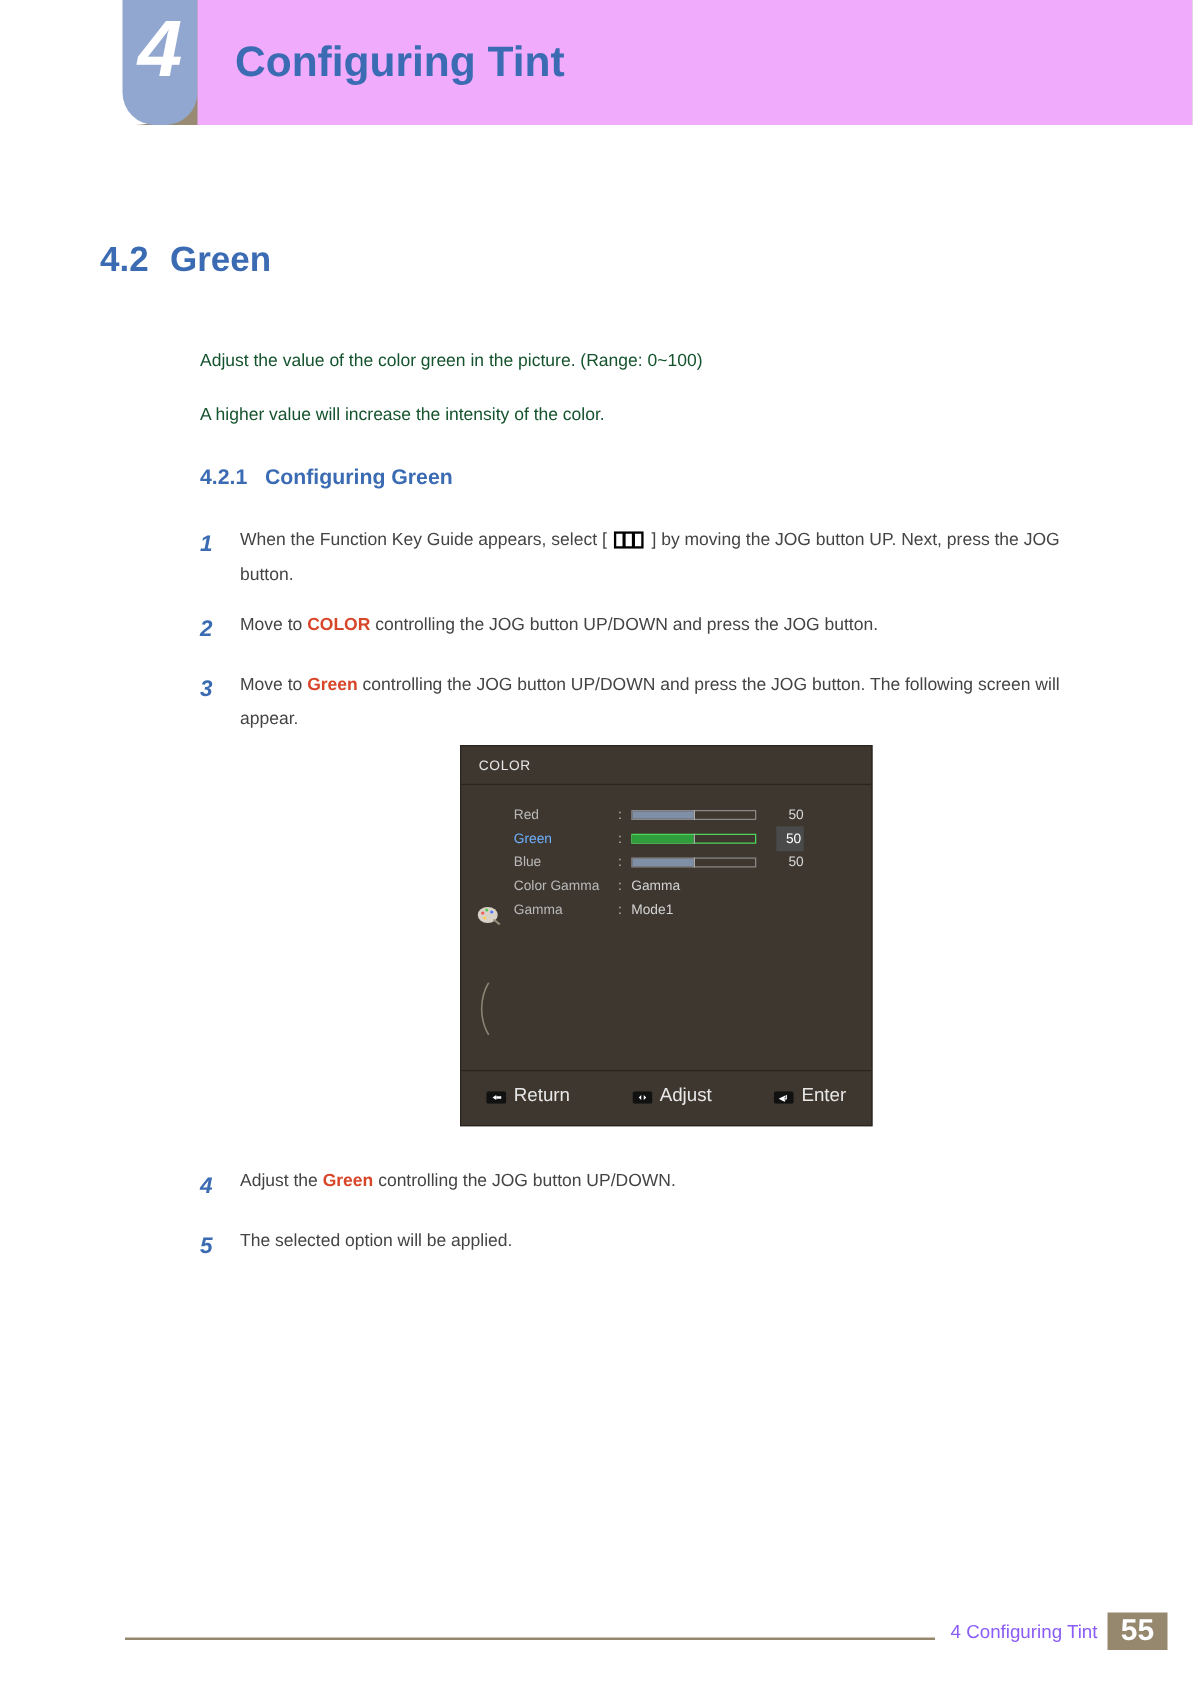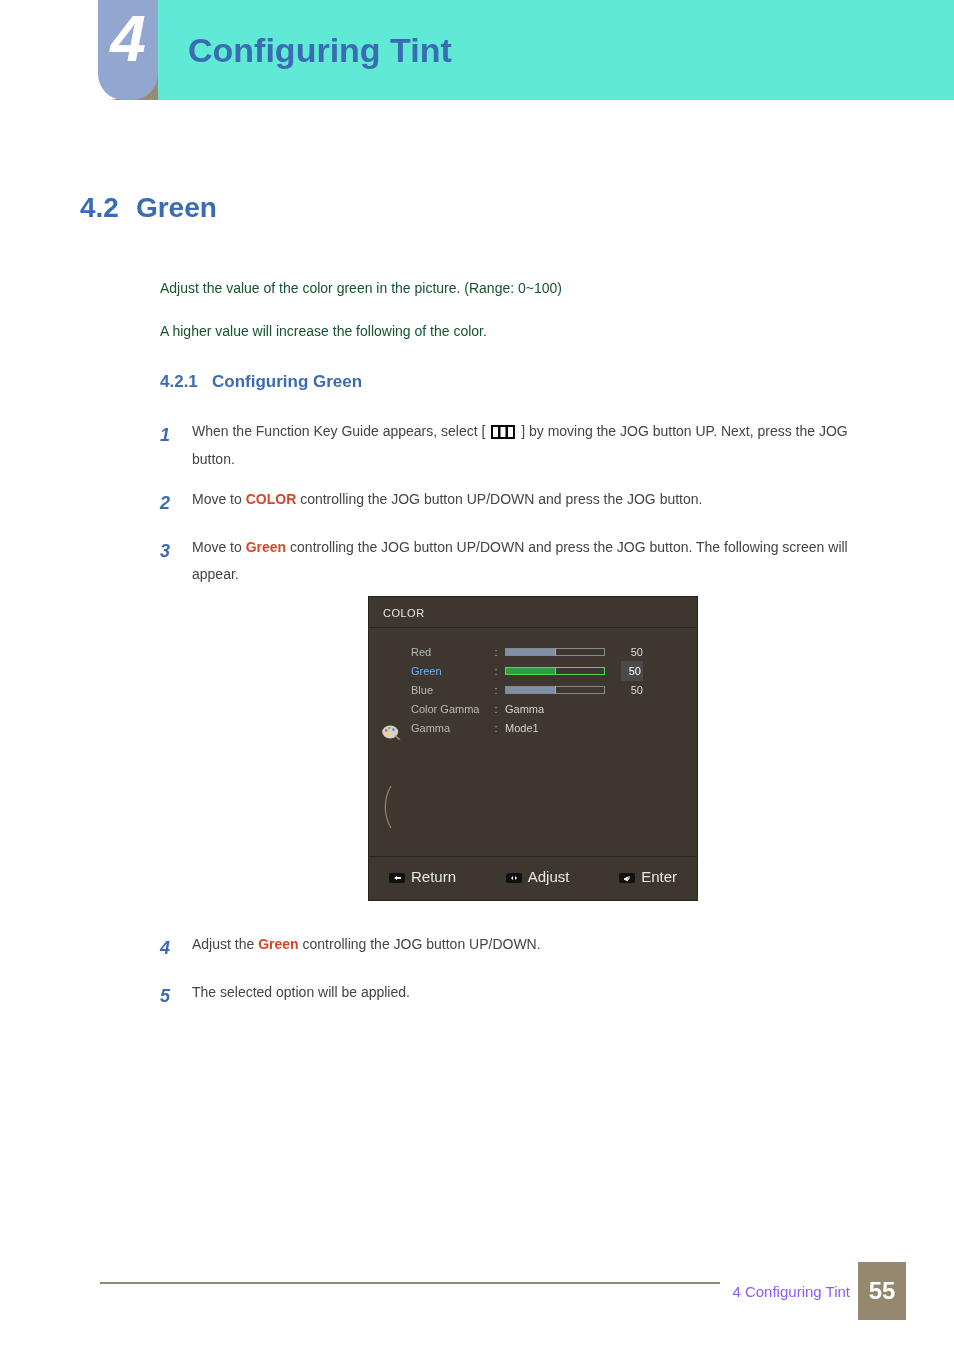--- a/index.html
+++ b/index.html
@@ -5,21 +5,21 @@
   * { box-sizing: border-box; margin: 0; padding: 0; }
   body { font-family: Arial, Helvetica, sans-serif; background: #fff; width: 954px; height: 1350px; position: relative; color: #333; }
 
   
   .header-bar { width: 100%; height: 100px; background: #988a73; position: relative; }
   .hatch { position: absolute; top: 0; left: 0; width: 80px; height: 45px; overflow: hidden; }
   .hatch::before { content: ""; position: absolute; inset: -20px; background: repeating-linear-gradient(135deg, #c3c9d6 0 2px, #fff 2px 6px); }
   .white-box { position: absolute; left: 0; top: 0; width: 155px; height: 100px; background: #fff; border-bottom-right-radius: 48px; border-top-right-radius: 0; }
   .chapter-tab { position: absolute; left: 98px; top: 0; width: 60px; height: 100px; background: #92a7cf; border-bottom-left-radius: 26px; border-bottom-right-radius: 26px; color: #fff; font-size: 64px; font-weight: bold; font-style: italic; display: flex; align-items: center; justify-content: center; padding-bottom: 10px; }
   .chapter-tab span { transform: translateY(-6px); }
-  .header-title-wrap { position: absolute; left: 158px; top: 0; right: 0; height: 100px; background: #5eead4; display: flex; align-items: center; }
+  .header-title-wrap { position: absolute; left: 158px; top: 0; right: 0; height: 100px; background: #f0abfc; display: flex; align-items: center; }
   .header-title { font-size: 34px; color: #3b6bb2; font-weight: 600; margin-left: 30px; }
 
   
   .content { padding: 92px 80px 0 80px; }
   .sec-row { display: flex; align-items: baseline; gap: 17px; margin-bottom: 54px; }
   .sec-num { color: #3b6bb2; font-size: 28px; font-weight: 600; }
   .sec-title { color: #3b6bb2; font-size: 28px; font-weight: 600; }
   .intro { margin-left: 80px; font-size: 14px; color: #14532d; line-height: 1.5; }
   .intro p { margin-bottom: 22px; }
 
@@ -60,21 +60,21 @@
   .osd-num.active { background: #4a4a4a; color: #fff; padding: 0 2px; }
   .osd-text { color: #d2d2d2; }
   .osd-footer { display: flex; justify-content: space-between; align-items: center; padding: 6px 20px 8px 20px; border-top: 1px solid #2a241e; font-size: 15px; color: #e8e8e8; }
   .osd-footer .grp { display: flex; align-items: center; gap: 6px; }
   .key-ic { display: inline-flex; }
 
   
   .footer { position: absolute; left: 0; right: 0; bottom: 30px; display: flex; align-items: stretch; }
   .footer-line { flex: 1; border-top: 2px solid #96886f; margin-top: 20px; margin-right: 12px; margin-left: 100px; }
   .footer-text { color: #8b5cf6; font-size: 15px; align-self: center; margin-right: 8px; }
-  .footer-page { background: #96886f; color: #fff; font-size: 24px; font-weight: bold; width: 48px; height: 58px; display: flex; align-items: center; justify-content: center; margin-right: 48px; }
+  .footer-page { background: #96886f; color: #fff; font-size: 24px; font-weight: bold; width: 48px; height: 30px; display: flex; align-items: center; justify-content: center; margin-right: 20px; }
 </style>
 </head>
 <body>
 
 <div class="header-bar">
   <div class="hatch"></div>
   <div class="white-box"></div>
   <div class="chapter-tab">
     <span>4</span>
   </div>
@@ -85,21 +85,21 @@
 
 <div class="content">
 
   <div class="sec-row">
     <div class="sec-num">4.2</div>
     <div class="sec-title">Green</div>
   </div>
 
   <div class="intro">
     <p>Adjust the value of the color green in the picture. (Range: 0~100)</p>
-    <p>A higher value will increase the following of the color.</p>
+    <p>A higher value will increase the intensity of the color.</p>
   </div>
 
   <div class="subsec">
     <span>4.2.1</span>&nbsp;&nbsp;
     <span>Configuring Green</span>
   </div>
 
   <div class="steps">
 
     <div class="step">

